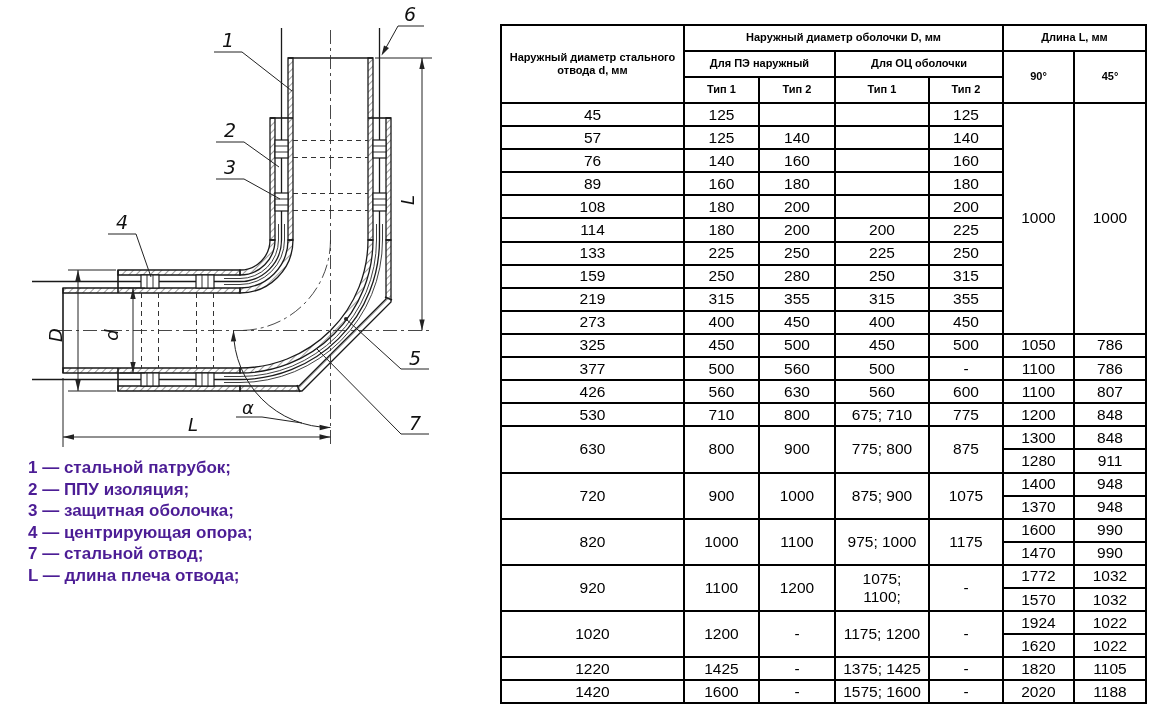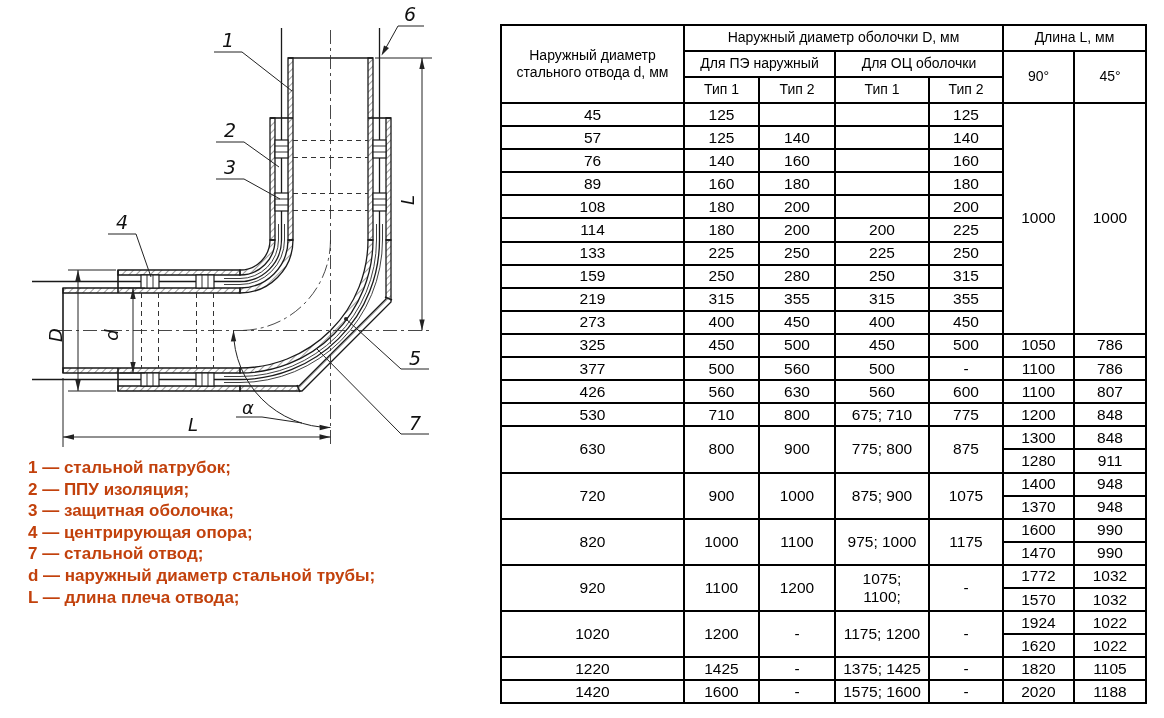--- a/index.html
+++ b/index.html
@@ -1,26 +1,26 @@
 <!DOCTYPE html>
 <html><head>
 <meta charset="utf-8">
 <style>
   html,body{margin:0;padding:0;background:#fff}
   .page{position:relative;width:1164px;height:718px;background:#fff;overflow:hidden;
         font-family:"Liberation Sans",sans-serif;color:#000}
   .diagram{position:absolute;left:0;top:0;width:500px;height:460px}
   .diagram text{font-family:"DejaVu Sans",sans-serif;font-style:italic;fill:#111;stroke:none}
   .legend{position:absolute;left:28px;top:457px;font-size:17px;font-weight:600;
-          color:#c2410c;line-height:21.6px;white-space:nowrap}
+          color:#4c1d95;line-height:21.6px;white-space:nowrap}
   .tablewrap{position:absolute;left:500px;top:24px}
   table{border-collapse:collapse;table-layout:fixed;font-size:15.5px;color:#000}
   th,td{border:2px solid #000;text-align:center;vertical-align:middle;
         padding:0 2px;white-space:pre-line;overflow:hidden}
-  th{font-weight:normal;font-size:14px;line-height:1.22;height:24px}
+  th{font-weight:bold;font-size:11px;line-height:1.22;height:24px}
   td{height:21.1px;font-weight:400}
 </style>
 </head>
 <body>
 
 <div class="page">
 
   <svg class="diagram" viewBox="0 0 500 460">
     <defs>
       <pattern id="hatch" patternUnits="userSpaceOnUse" width="5" height="5" patternTransform="rotate(45)">
@@ -195,21 +195,20 @@
       </g>
     </g>
   </svg>
 
   <div class="legend">
     <div>1 — стальной патрубок;</div>
     <div>2 — ППУ изоляция;</div>
     <div>3 — защитная оболочка;</div>
     <div>4 — центрирующая опора;</div>
     <div>7 — стальной отвод;</div>
-    <div>d — наружный диаметр стальной трубы;</div>
     <div>L — длина плеча отвода;</div>
   </div>
 
   <div class="tablewrap">
     <table>
       <colgroup>
         <col style="width:183px">
           <col style="width:75px">
           <col style="width:76px">
         <col style="width:94px">

